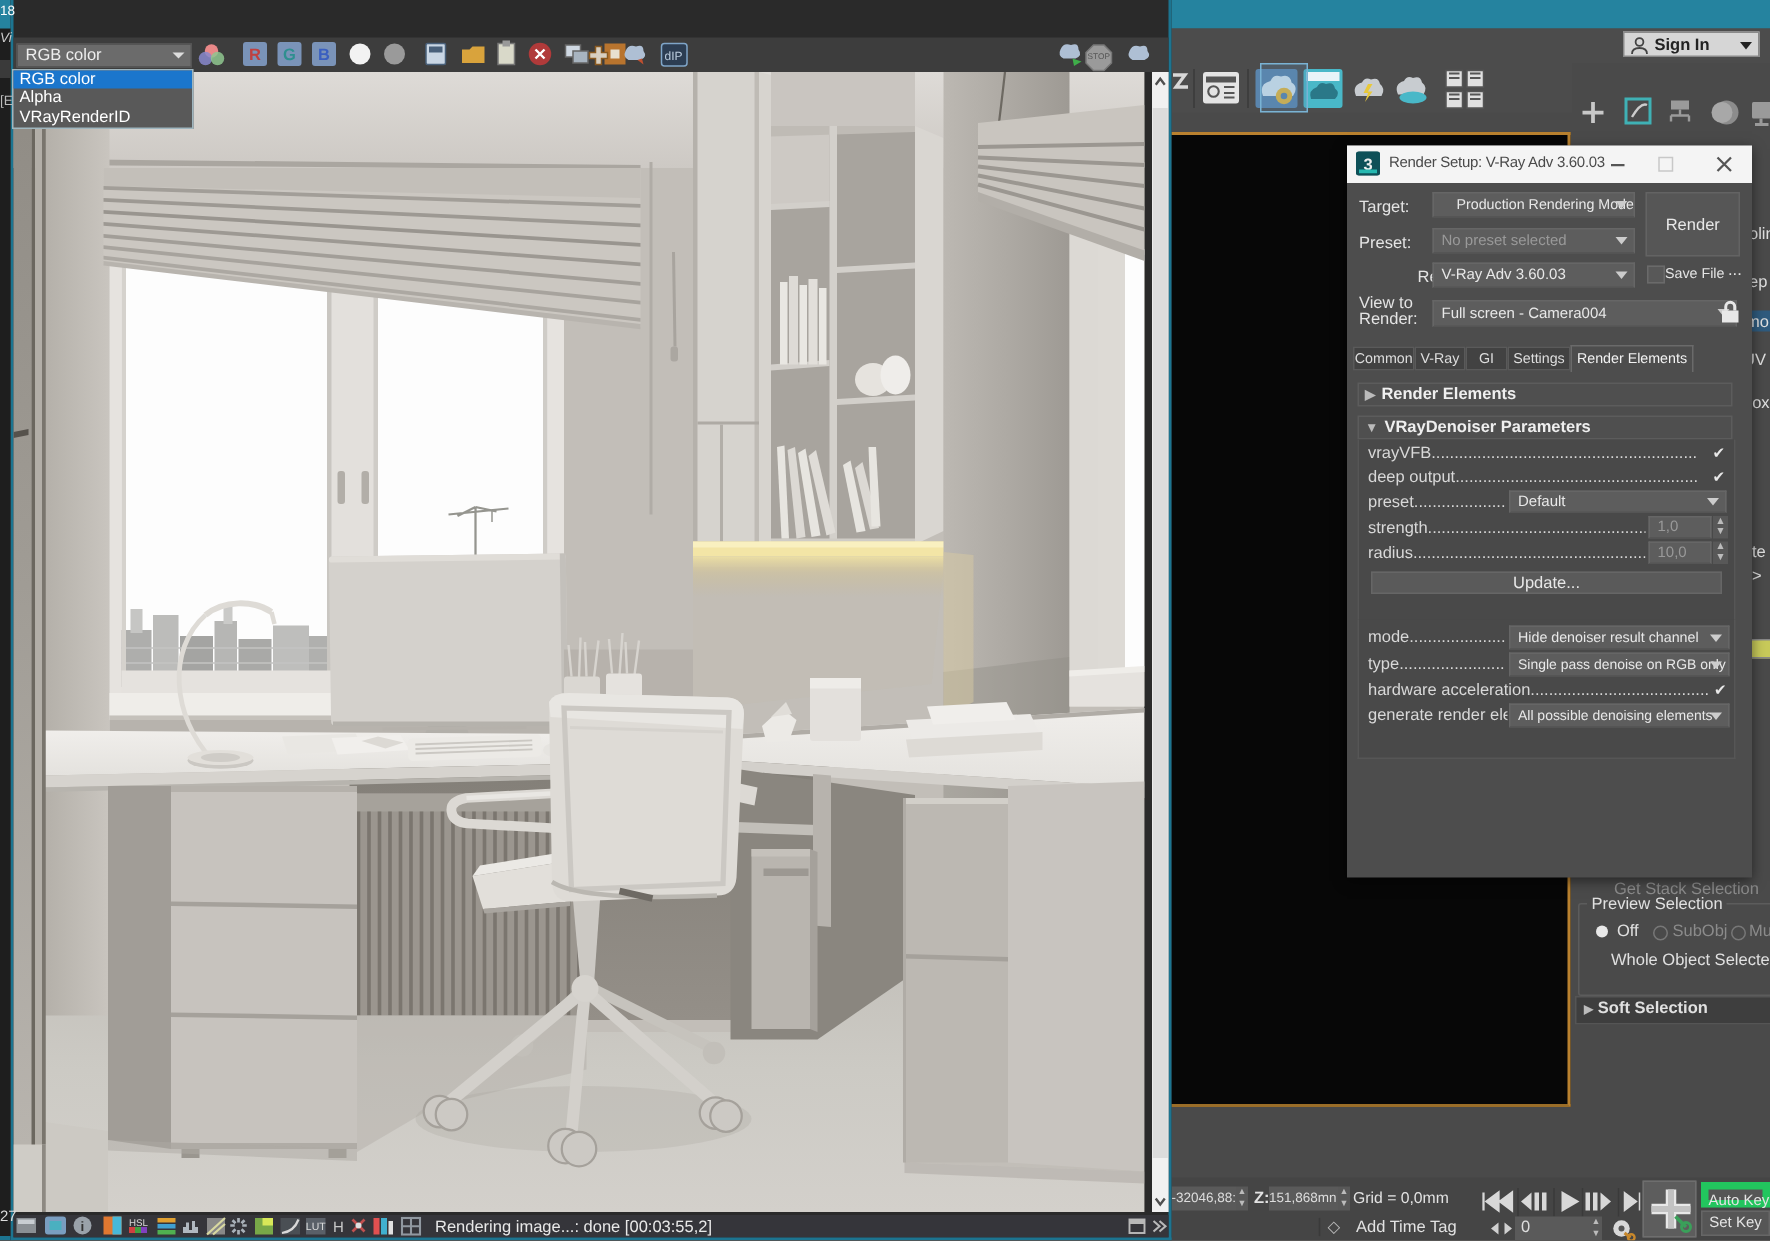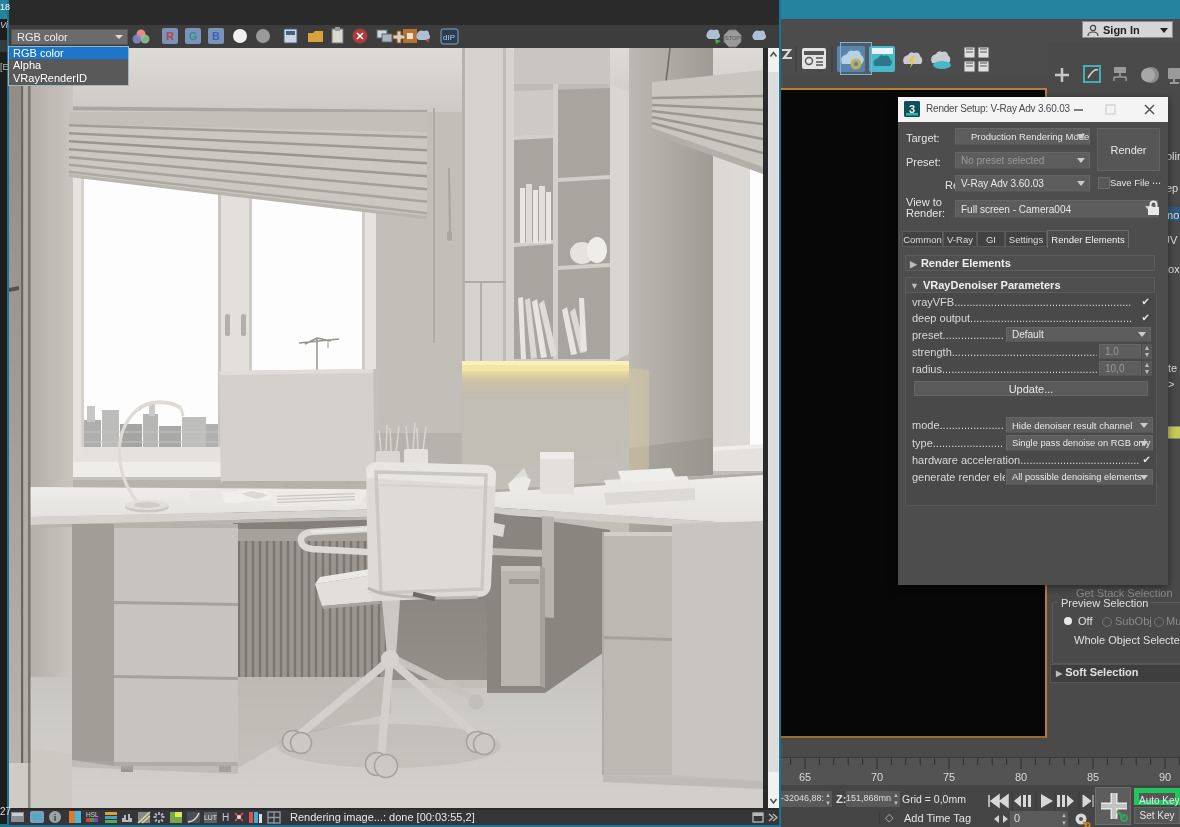--- a/index.html
+++ b/index.html
@@ -112,35 +112,20 @@
     <div class="abs" style="left:16px;top:575px;width:8px;height:8px;border-radius:50%;background:#e8e8e8;"></div>
     <div class="abs cp-txt" style="left:30px;top:573px;">Off</div>
     <div class="abs" style="left:54px;top:575px;width:8px;height:8px;border-radius:50%;border:1px solid #777;"></div>
     <div class="abs cp-gray" style="left:67px;top:573px;">SubObj</div>
     <div class="abs" style="left:106px;top:575px;width:8px;height:8px;border-radius:50%;border:1px solid #777;"></div>
     <div class="abs cp-gray" style="left:118px;top:573px;">Mul</div>
     <div class="abs cp-txt" style="left:26px;top:592px;">Whole Object Selecte</div>
     <div class="abs" style="left:2px;top:622px;width:130px;height:17px;background:#3e3e3e;border:1px solid #555;"></div>
     <div class="abs cp-txt" style="left:8px;top:624px;font-weight:bold;"><span style="font-size:8px;color:#bbb;">▶</span> Soft Selection</div>
   </div>
-  <div class="abs" id="ruler">
-    <svg width="399" height="27" viewBox="0 0 399 27">
-      <g stroke="#2e2e2e" stroke-width="1">
-        <path d="M9.6 0 V7 M24 0 V11 M38.4 0 V7 M52.8 0 V7 M67.2 0 V7 M81.6 0 V7 M96 0 V11 M110.4 0 V7 M124.8 0 V7 M139.2 0 V7 M153.6 0 V7 M168 0 V11 M182.4 0 V7 M196.8 0 V7 M211.2 0 V7 M225.6 0 V7 M240 0 V11 M254.4 0 V7 M268.8 0 V7 M283.2 0 V7 M297.6 0 V7 M312 0 V11 M326.4 0 V7 M340.8 0 V7 M355.2 0 V7 M369.6 0 V7 M384 0 V11 M398.4 0 V7"></path>
-      </g>
-      <g fill="#d8d8d8" font-size="11" text-anchor="middle" font-family="Liberation Sans">
-        <text x="24" y="23">65</text>
-          <text x="96" y="23">70</text>
-          <text x="168" y="23">75</text>
-        <text x="240" y="23">80</text>
-          <text x="312" y="23">85</text>
-          <text x="384" y="23">90</text>
-      </g>
-    </svg>
-  </div>
   <div class="abs" id="botbar">
     <div class="abs" style="left:0px;top:6px;width:43px;height:16px;background:#5a5a5a;color:#ddd;font-size:9px;line-height:15px;text-align:right;padding-right:1px;box-sizing:border-box;">-32046,88:</div>
     <div class="abs" style="left:43px;top:6px;width:8px;height:16px;background:#585858;color:#bbb;font-size:6px;text-align:center;line-height:8px;">▲<br>▼</div>
     <span class="abs" style="left:55px;top:8px;color:#e2e2e2;font-size:11px;font-weight:bold;">Z:</span>
     <div class="abs" style="left:65px;top:6px;width:46px;height:16px;background:#5a5a5a;color:#ddd;font-size:9px;line-height:15px;text-align:right;padding-right:1px;box-sizing:border-box;">151,868mn</div>
     <div class="abs" style="left:111px;top:6px;width:8px;height:16px;background:#585858;color:#bbb;font-size:6px;text-align:center;line-height:8px;">▲<br>▼</div>
     <span class="abs" style="left:121px;top:8px;color:#e2e2e2;font-size:10.5px;">Grid = 0,0mm</span>
     <span class="abs" style="left:97px;top:24px;color:#3a3a3a;font-size:13px;">|</span>
       <span class="abs" style="left:104px;top:26px;color:#b8b8b8;font-size:11px;">◇</span>
     <span class="abs" style="left:123px;top:27px;color:#e2e2e2;font-size:11px;">Add Time Tag</span>

